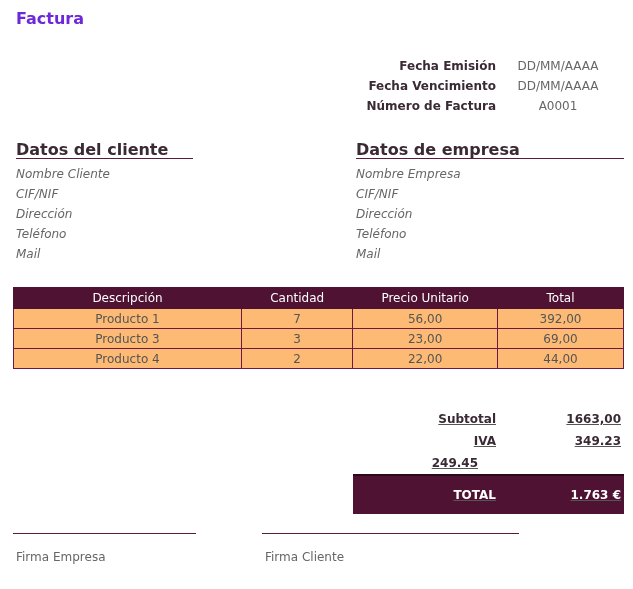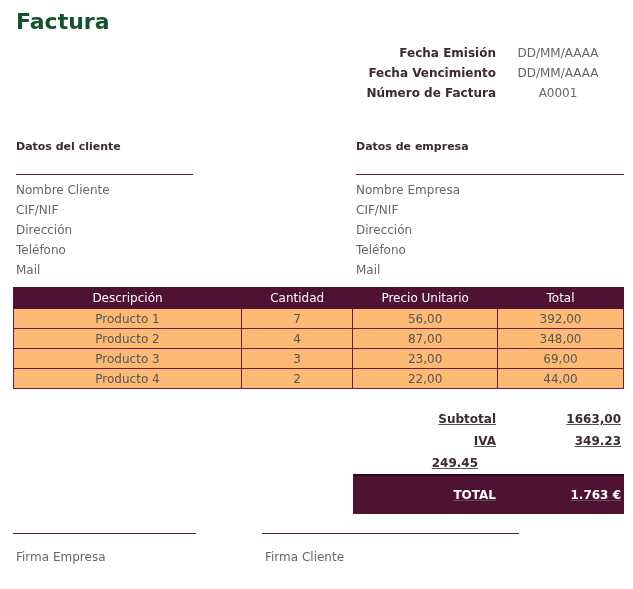--- a/index.html
+++ b/index.html
@@ -2,36 +2,36 @@
 <html><head>
 <meta charset="utf-8">
 <style>
   html, body { margin: 0; padding: 0; background: #ffffff; }
   body {
     width: 633px; height: 589px; position: relative; overflow: hidden;
     font-family: "DejaVu Sans", sans-serif; color: #555;
   }
   .title {
     position: absolute; left: 16px; top: 9px;
-    font-size: 22px; font-weight: bold; color: #14532d;
+    font-size: 16px; font-weight: bold; color: #6d28d9;
   }
-  .meta { position: absolute; top: 43px; left: 360px; width: 260px; }
+  .meta { position: absolute; top: 56px; left: 360px; width: 260px; }
   .meta-row { display: flex; height: 20px; align-items: center; }
   .meta-label {
     width: 136px; text-align: right; font-size: 12px; font-weight: bold; color: #3a2a33;
   }
   .meta-value {
     width: 124px; text-align: center; font-size: 12px; color: #666;
   }
   .section { position: absolute; top: 140px; }
   .section-head {
-    font-size: 11px; font-weight: bold; color: #3a2a33;
-    border-bottom: 1px solid #5a1a3a; padding-bottom: 18px; height: 16px;
+    font-size: 16px; font-weight: bold; color: #3a2a33;
+    border-bottom: 1px solid #5a1a3a; padding-bottom: 2px; height: 16px;
   }
-  .section-line { font-size: 12px; color: #666; height: 20px; line-height: 20px; }
+  .section-line { font-size: 12px; color: #666; height: 20px; line-height: 20px; font-style: italic; }
   .client { left: 16px; width: 177px; }
   .company { left: 356px; width: 268px; }
 
   table.items {
     position: absolute; left: 13px; top: 287px; width: 611px;
     border-collapse: collapse; font-size: 12px;
   }
   table.items th {
     background: #4f1233; color: #fff; font-weight: normal;
     height: 20px; padding: 0; border: 1px solid #4f1233;
@@ -106,26 +106,20 @@
     </tr>
   </thead>
   <tbody>
     <tr>
       <td>Producto 1</td>
       <td>7</td>
       <td>56,00</td>
       <td>392,00</td>
     </tr>
     <tr>
-      <td>Producto 2</td>
-      <td>4</td>
-      <td>87,00</td>
-      <td>348,00</td>
-    </tr>
-    <tr>
       <td>Producto 3</td>
       <td>3</td>
       <td>23,00</td>
       <td>69,00</td>
     </tr>
     <tr>
       <td>Producto 4</td>
       <td>2</td>
       <td>22,00</td>
       <td>44,00</td>

